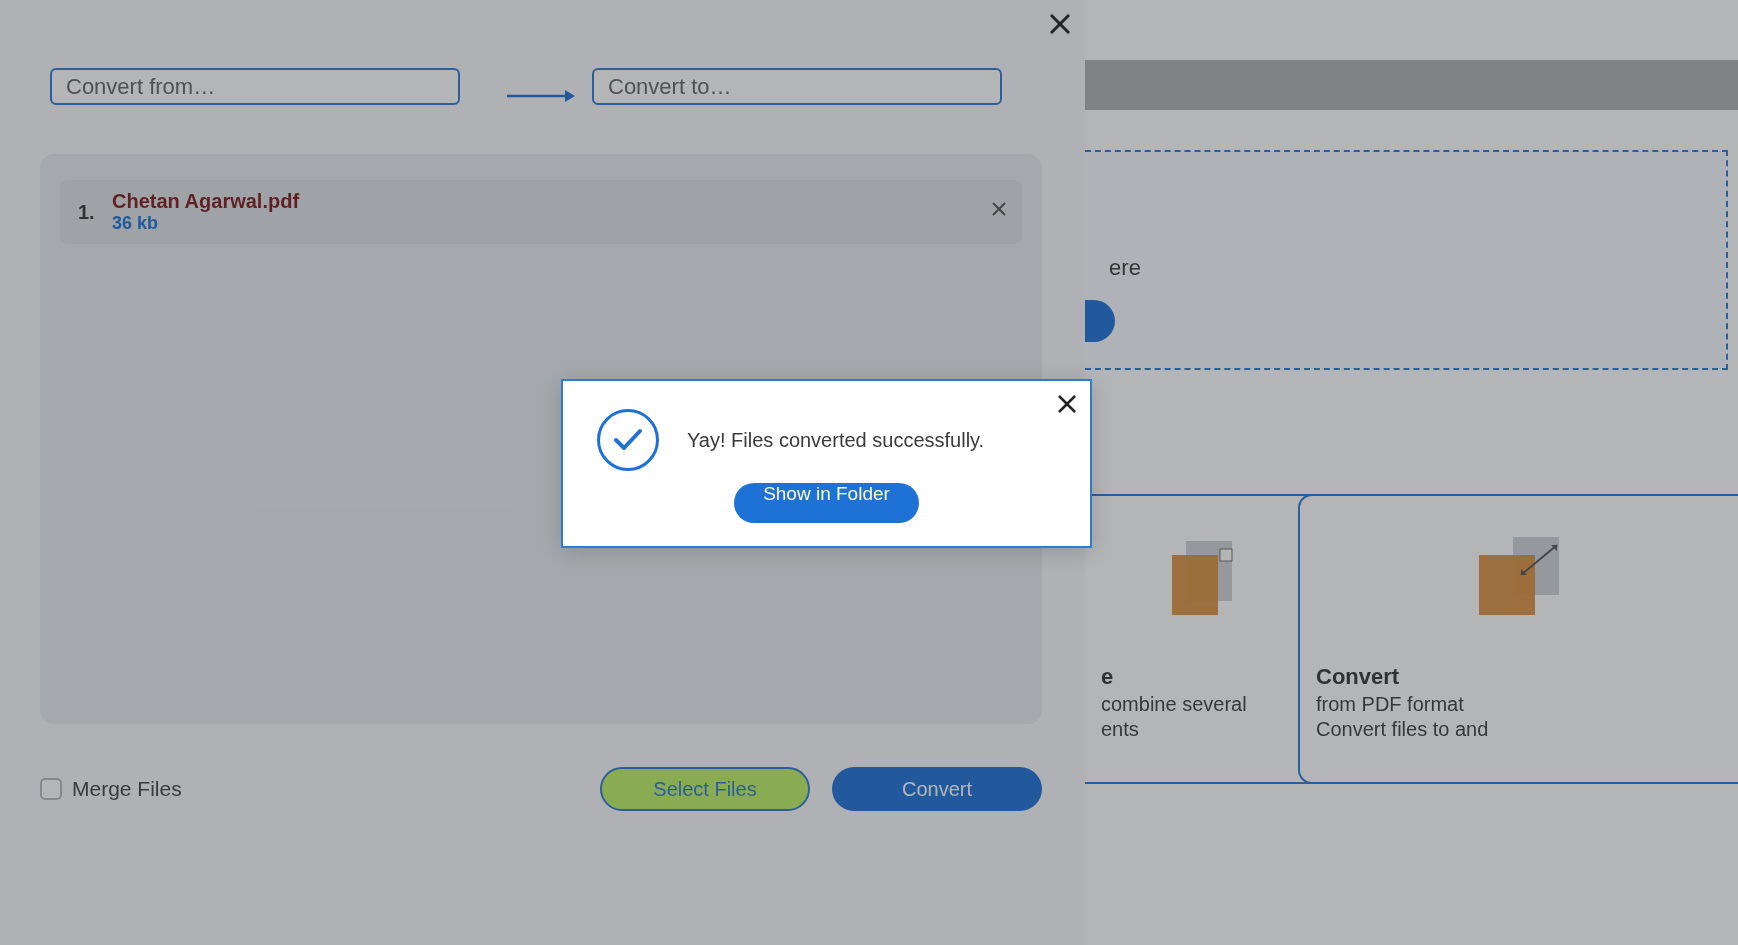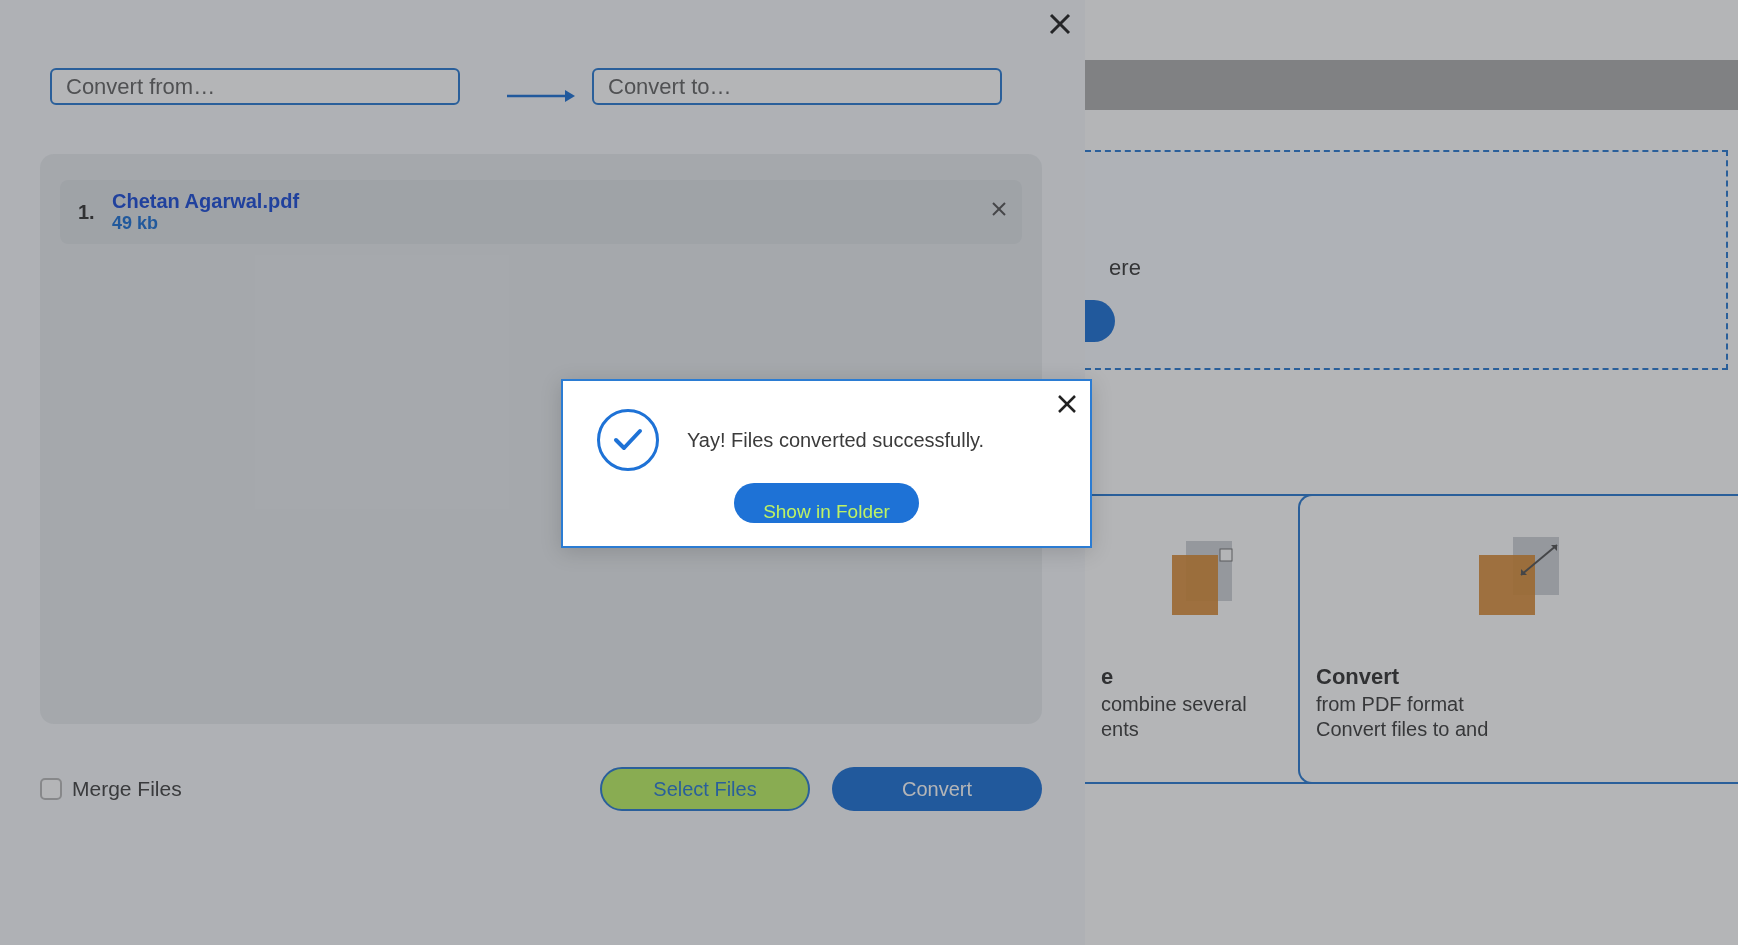--- a/index.html
+++ b/index.html
@@ -65,21 +65,21 @@
     position: absolute; left: 40px; top: 154px; width: 1002px; height: 570px;
     background: #e9ecef; border-radius: 14px;
     padding: 26px 20px;
   }
   .file-row {
     background: #dfe3e7; border-radius: 8px;
     height: 64px; display:flex; align-items:center; padding: 0 18px;
     position: relative;
   }
   .file-index { font-size: 20px; font-weight: 700; color: #353535; width: 34px; }
-  .file-meta .fname { font-size: 20px; font-weight: 700; color: #1d4ed8; }
+  .file-meta .fname { font-size: 20px; font-weight: 700; color: #7f1d1d; }
   .file-meta .fsize { font-size: 18px; color: #1e72d6; font-weight: 600; }
   .file-remove { position:absolute; right: 16px; top: 20px; color:#555; font-size:18px; cursor:pointer; }
 
   .bottom-row {
     position: absolute; left: 40px; top: 764px; width: 1002px; height: 50px;
     display:flex; align-items:center;
   }
   .merge-check {
     display:flex; align-items:center; gap:10px; color:#444; font-size:21px;
     cursor: pointer;
@@ -117,21 +117,21 @@
     display:flex; align-items:center; gap: 28px; padding: 28px 34px 0 34px;
   }
   .check-circle {
     width: 62px; height: 62px; border: 3px solid #1e72d6; border-radius: 50%;
     display:flex; align-items:center; justify-content:center;
     flex-shrink:0;
   }
   .success-text { font-size: 20px; color: #3b3b3b; }
   .show-btn {
     margin: 12px auto 0 auto; width: 185px; height: 40px; border-radius: 20px;
-    background: #1e72d6; color:#bef264; display:flex; align-items:flex-end; justify-content:center;
+    background: #1e72d6; color:#fef9c3; display:flex; align-items:flex-start; justify-content:center;
     font-size: 19px; cursor:pointer;
   }
 
   svg.icon-svg { display:block; }
 </style>
 </head>
 <body>
 
 <div class="bg-right"></div>
 <div class="bg-right-bar"></div>
@@ -187,21 +187,21 @@
   </div>
   <div class="combo to">
     <span>Convert to…</span>
   </div>
 
   <div class="file-box">
     <div class="file-row">
       <div class="file-index">1.</div>
       <div class="file-meta">
         <div class="fname">Chetan Agarwal.pdf</div>
-        <div class="fsize">49 kb</div>
+        <div class="fsize">36 kb</div>
       </div>
       <div class="file-remove">
         <svg width="14" height="14" viewBox="0 0 14 14">
             <line x1="1" y1="1" x2="13" y2="13" stroke="#555" stroke-width="2"></line>
             <line x1="13" y1="1" x2="1" y2="13" stroke="#555" stroke-width="2"></line>
           </svg>
       </div>
     </div>
   </div>
 

